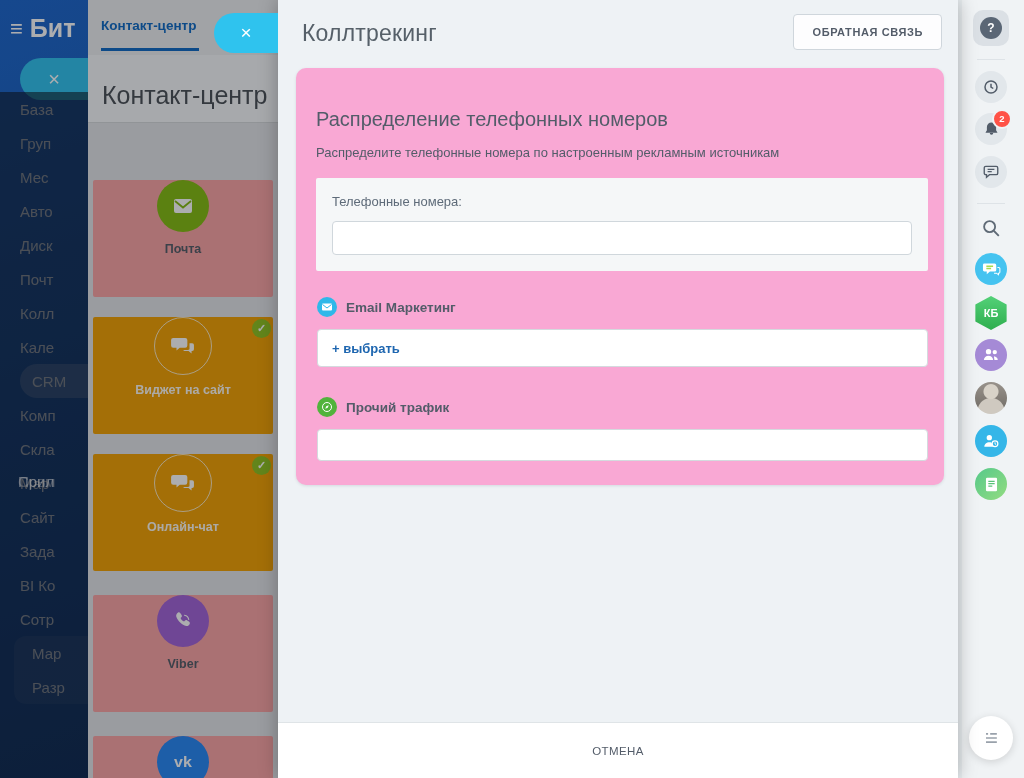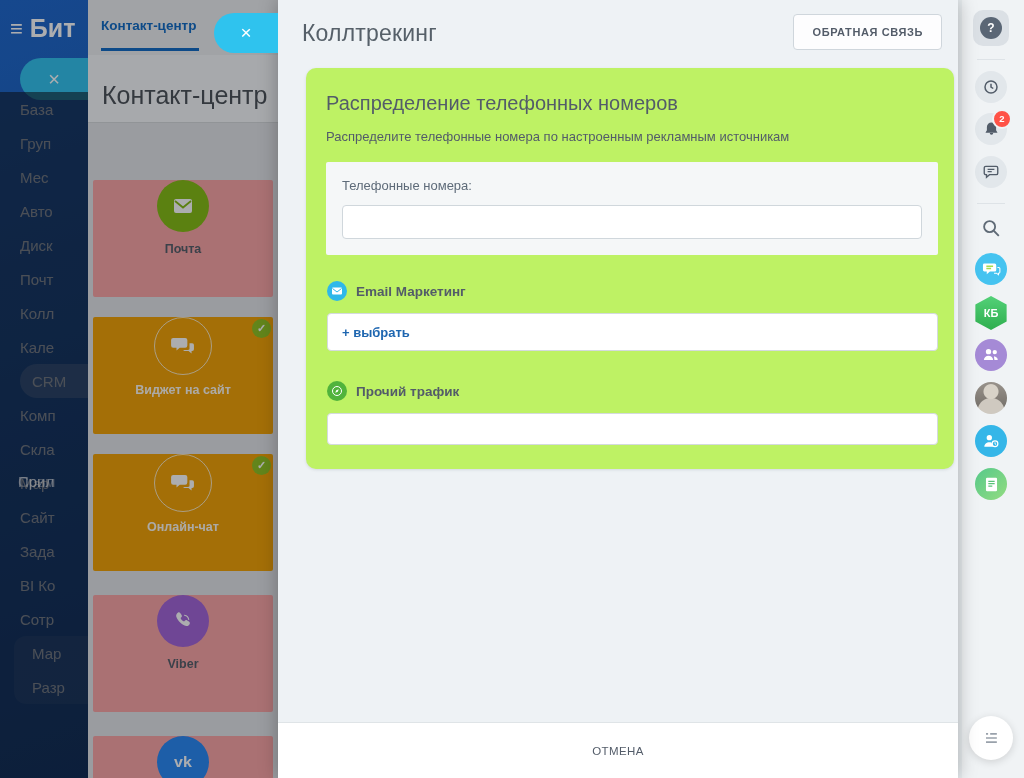--- a/index.html
+++ b/index.html
@@ -50,22 +50,22 @@
 
   
   .slider{position:absolute;left:278px;top:0;width:680px;height:778px;background:#eef2f5;
     box-shadow:0 0 18px rgba(0,0,0,.28);z-index:6;}
   .slider-close{position:absolute;left:-64px;top:13px;width:64px;height:40px;background:#2fc3ee;
     border-radius:20px 0 0 20px;color:#fff;display:flex;align-items:center;justify-content:center;font-size:19px;}
   .s-title{position:absolute;left:24px;top:20px;font-size:23px;font-weight:400;color:#566069;letter-spacing:.2px;}
   .feedback-btn{position:absolute;right:16px;top:14px;height:36px;padding:0 18px;background:#fdfdfe;
     border:1px solid #cfd6dc;border-radius:4px;font-size:11px;font-weight:700;color:#535c69;
     letter-spacing:.6px;display:flex;align-items:center;cursor:pointer;font-family:inherit;}
-  .card{position:absolute;left:28px;top:68px;width:648px;background:#bef264;border-radius:10px;
-    box-shadow:0 1px 3px rgba(83,92,105,.16);box-sizing:border-box;padding:24px 16px 20px 20px;}
+  .card{position:absolute;left:18px;top:68px;width:648px;background:#f9a8d4;border-radius:10px;
+    box-shadow:0 1px 3px rgba(83,92,105,.16);box-sizing:border-box;padding:40px 16px 20px 20px;}
   .card-heading{font-size:20px;font-weight:400;color:#535c69;}
   .card-sub{margin-top:14px;font-size:13px;color:#535c69;}
   .graybox{margin-top:18px;background:#f5f7f8;border-radius:2px;padding:16px;}
   .gb-label{font-size:13px;color:#5e6b79;}
   .gb-input{display:block;box-sizing:border-box;width:100%;height:34px;margin-top:12px;border:1px solid #d0d7dc;
     border-radius:4px;background:#fff;font-family:inherit;font-size:13px;padding:0 10px;color:#535c69;}
   .gb-row{margin-top:18px;display:flex;align-items:center;justify-content:space-between;}
   .distribute-btn{height:38px;padding:0 20px;background:#fdfdfd;border:1px solid #ccd3d9;border-radius:19px;
     font-size:11px;font-weight:700;color:#535c69;letter-spacing:.4px;font-family:inherit;cursor:pointer;}
   .link-blue{font-size:13px;font-weight:600;color:#1e66b0;cursor:pointer;text-decoration:none;}

